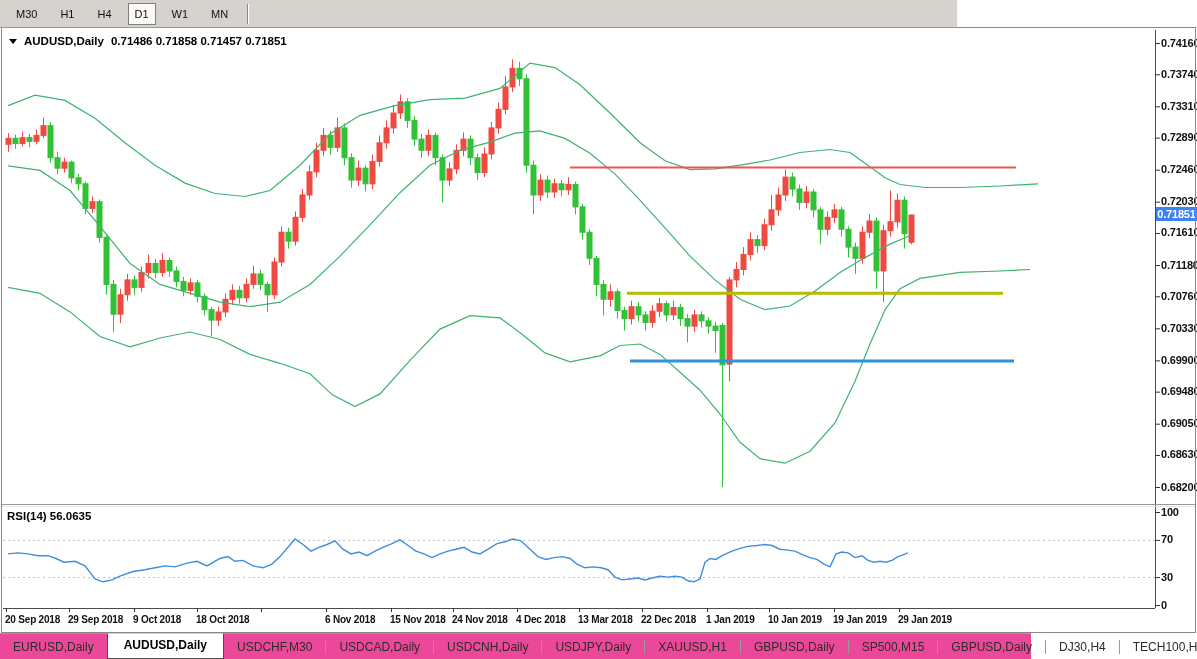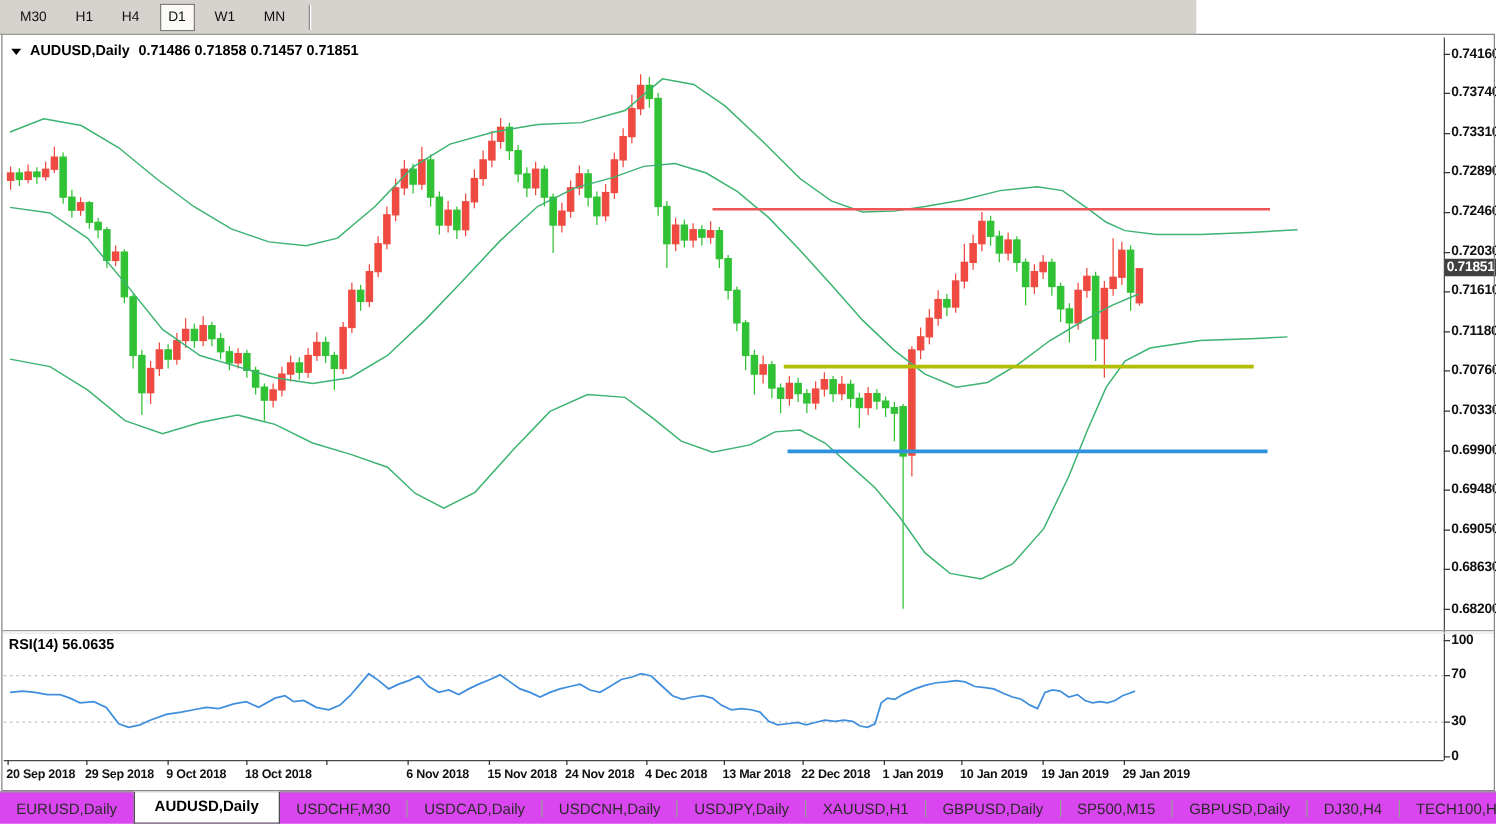--- a/index.html
+++ b/index.html
@@ -15,24 +15,24 @@
   
   .win{position:absolute;left:1px;top:27px;width:1193px;height:604px;border:1px solid #868686;z-index:4;pointer-events:none;}
   .chart-title{position:absolute;left:9px;top:35px;display:flex;align-items:center;gap:7px;z-index:3;
                font-size:11.5px;font-weight:700;color:#000;}
   .tri-down{width:0;height:0;border-left:4px solid transparent;border-right:4px solid transparent;border-top:5px solid #000;}
   .rsi-label{position:absolute;left:7px;top:510px;font-size:11.5px;font-weight:700;color:#000;z-index:3;}
   .plabel,.rslabel{position:absolute;left:1161px;font-size:11px;font-weight:700;color:#101010;z-index:3;
                    letter-spacing:-0.2px;white-space:nowrap;}
   .dlabel{position:absolute;top:614px;font-size:10px;font-weight:700;color:#101010;z-index:3;
           letter-spacing:-0.2px;white-space:nowrap;}
-  .price-badge{position:absolute;left:1156px;top:207px;width:41px;height:14px;background:#404040;color:#fff;
+  .price-badge{position:absolute;left:1156px;top:207px;width:41px;height:14px;background:#3b82f6;color:#fff;
                font-size:11px;font-weight:700;line-height:14px;text-align:center;z-index:3;letter-spacing:-0.2px;}
   
-  .tabbar{position:absolute;left:0;top:633px;width:1197px;height:26px;background:#d946ef;
+  .tabbar{position:absolute;left:0;top:633px;width:1031px;height:26px;background:#ec4899;
           border-top:1px solid #9c9a94;display:flex;align-items:center;z-index:6;}
   .tabbar .lead{width:12px;}
   .tab{font-size:12px;color:#2b2b2b;padding:5px 13px;white-space:nowrap;cursor:default;}
   .tab.active{background:#fff;border:1px solid #4d4d4d;border-top:1px solid #d6d3ce;font-weight:700;color:#000;
               padding:4px 16px 6px;margin-top:-2px;}
   .tab-sep{width:0;height:14px;border-left:1px solid #999;}
 </style>
 </head>
 <body>
 

